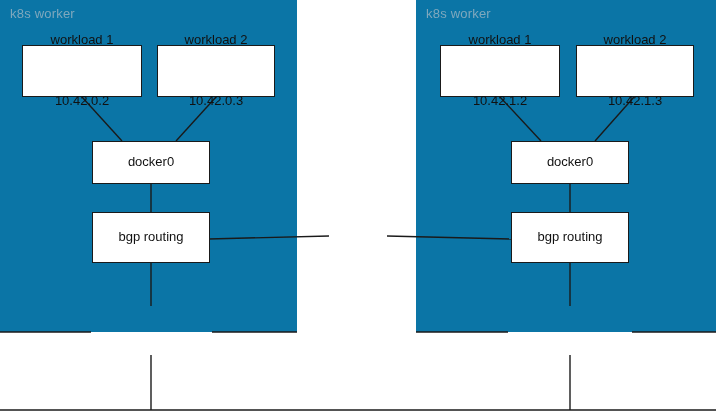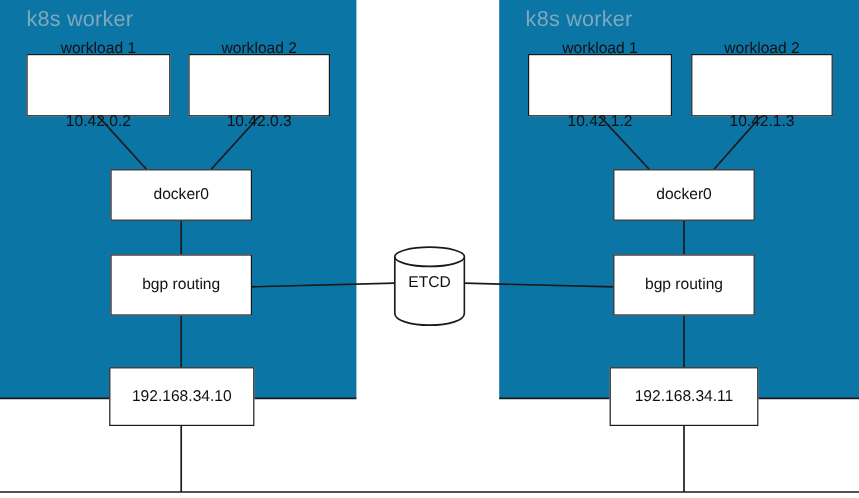--- a/index.html
+++ b/index.html
@@ -19,25 +19,24 @@
   }
   .panel {
     position: absolute;
     background: #0b75a6;
     box-sizing: border-box;
   }
   .panel-label {
     position: absolute;
     left: 10px;
     top: 6px;
-    font-size: 18px;
+    font-size: 13px;
     color: #7fa8bd;
     letter-spacing: 0.2px;
     white-space: nowrap;
-    margin-left: 12px;
   }
   .node {
     position: absolute;
     background: #ffffff;
     border: 1px solid #1a1a1a;
     box-sizing: border-box;
     display: flex;
     flex-direction: column;
     align-items: center;
     justify-content: center;
@@ -133,47 +132,34 @@
   </div>
 
   <div class="node" style="left:92px; top:141px; width:118px; height:43px;">
     <span class="l1">docker0</span>
   </div>
 
   <div class="node" style="left:92px; top:212px; width:118px; height:51px;">
     <span class="l1">bgp routing</span>
   </div>
 
-  <div class="node" style="left:91px; top:306px; width:121px; height:49px;">
-    <span class="l1">192.168.34.10</span>
-  </div>
 
   <div class="node" style="left:440px; top:45px; width:120px; height:52px;">
     <span class="l1">workload 1</span>
     <span class="l2">10.42.1.2</span>
   </div>
 
   <div class="node" style="left:576px; top:45px; width:118px; height:52px;">
     <span class="l1">workload 2</span>
     <span class="l2">10.42.1.3</span>
   </div>
 
   <div class="node" style="left:511px; top:141px; width:118px; height:43px;">
     <span class="l1">docker0</span>
   </div>
 
   <div class="node" style="left:511px; top:212px; width:118px; height:51px;">
     <span class="l1">bgp routing</span>
   </div>
 
-  <div class="node" style="left:508px; top:306px; width:124px; height:49px;">
-    <span class="l1">192.168.34.11</span>
-  </div>
 
-  <div class="etcd-wrap" style="left:328px; top:205px; width:60px; height:68px;">
-    <svg width="60" height="68" viewBox="0 0 60 68" xmlns="http://www.w3.org/2000/svg">
-      <path d="M1 9 L1 56 C1 62 14 66 30 66 C46 66 59 62 59 56 L59 9" fill="#ffffff" stroke="#1a1a1a" stroke-width="1.4"></path>
-      <ellipse cx="30" cy="9" rx="29" ry="8" fill="#ffffff" stroke="#1a1a1a" stroke-width="1.4"></ellipse>
-    </svg>
-    <span class="etcd-label">ETCD</span>
-  </div>
 
 </div>
 
 </body></html>

